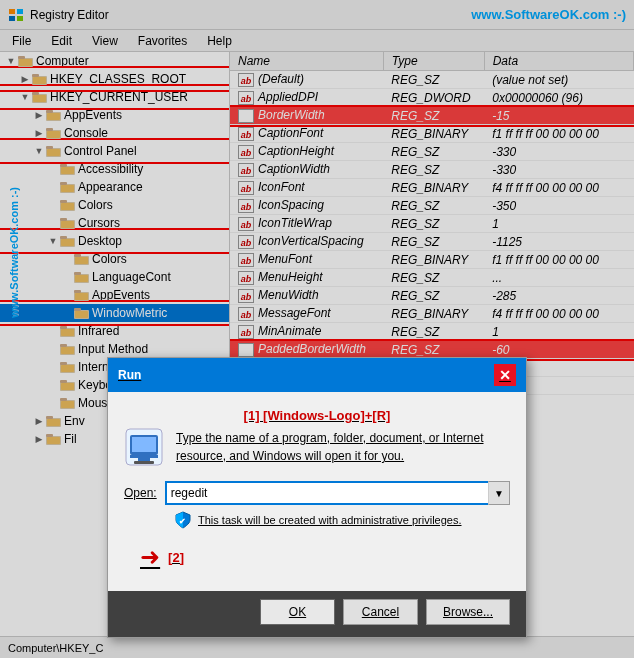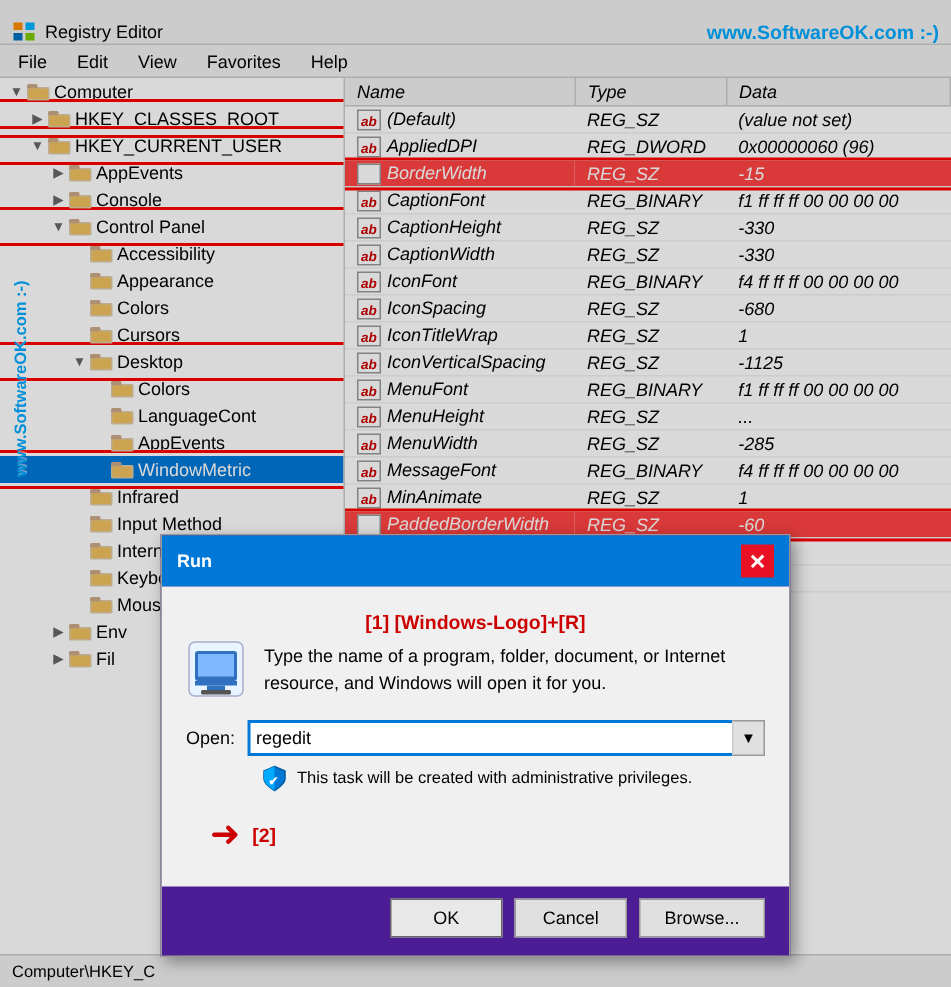--- a/index.html
+++ b/index.html
@@ -11,21 +11,21 @@
       height: 658px;
       overflow: hidden;
       position: relative;
     }
 
     
     .title-bar {
       background: #f0f0f0;
       height: 30px;
       display: flex;
-      align-items: flex-end;
+      align-items: center;
       justify-content: space-between;
       padding: 0 8px;
       border-bottom: 1px solid #ccc;
     }
     .title-bar-left {
       display: flex;
       align-items: center;
       gap: 6px;
     }
     .title-icon {
@@ -191,23 +191,24 @@
       left: 0; top: 0; right: 0; bottom: 0;
       background: rgba(0,0,0,0.15);
       display: flex;
       align-items: flex-end;
       justify-content: center;
       z-index: 100;
       padding-bottom: 20px;
     }
     .dialog {
       width: 420px;
-      background: #4c1d95;
+      background: #404040;
       border: 1px solid #999;
       box-shadow: 3px 3px 10px rgba(0,0,0,0.4);
+      text-decoration: underline;
     }
     .dialog-titlebar {
       background: #0078d7;
       color: #fff;
       padding: 6px 10px;
       display: flex;
       align-items: center;
       justify-content: space-between;
       font-size: 12px;
       font-weight: bold;
@@ -673,21 +674,21 @@
             <td>-330</td>
           </tr>
           <tr>
             <td><span class="reg-icon ab">ab</span>IconFont</td>
             <td>REG_BINARY</td>
             <td>f4 ff ff ff 00 00 00 00</td>
           </tr>
           <tr>
             <td><span class="reg-icon ab">ab</span>IconSpacing</td>
             <td>REG_SZ</td>
-            <td>-680</td>
+            <td>-350</td>
           </tr>
           <tr>
             <td><span class="reg-icon ab">ab</span>IconTitleWrap</td>
             <td>REG_SZ</td>
             <td>1</td>
           </tr>
           <tr>
             <td><span class="reg-icon ab">ab</span>IconVerticalSpacing</td>
             <td>REG_SZ</td>
             <td>-1125</td>

